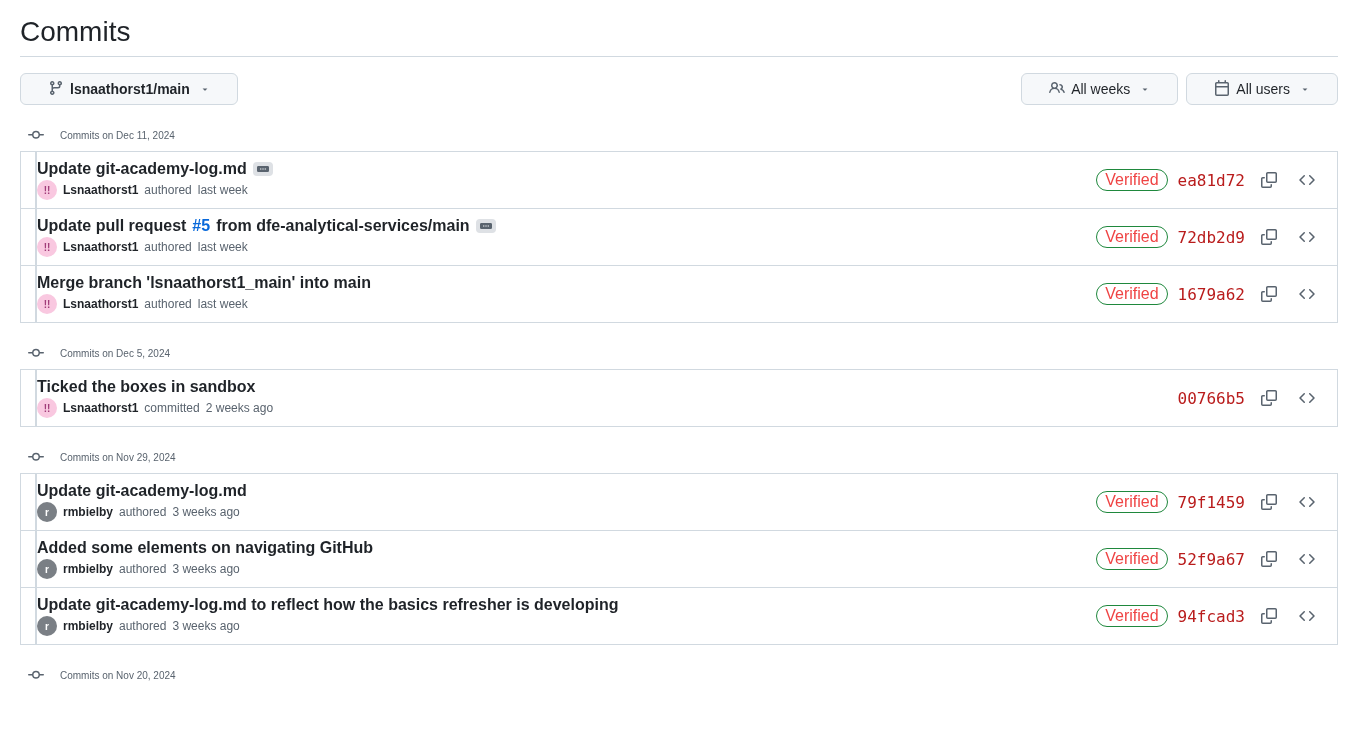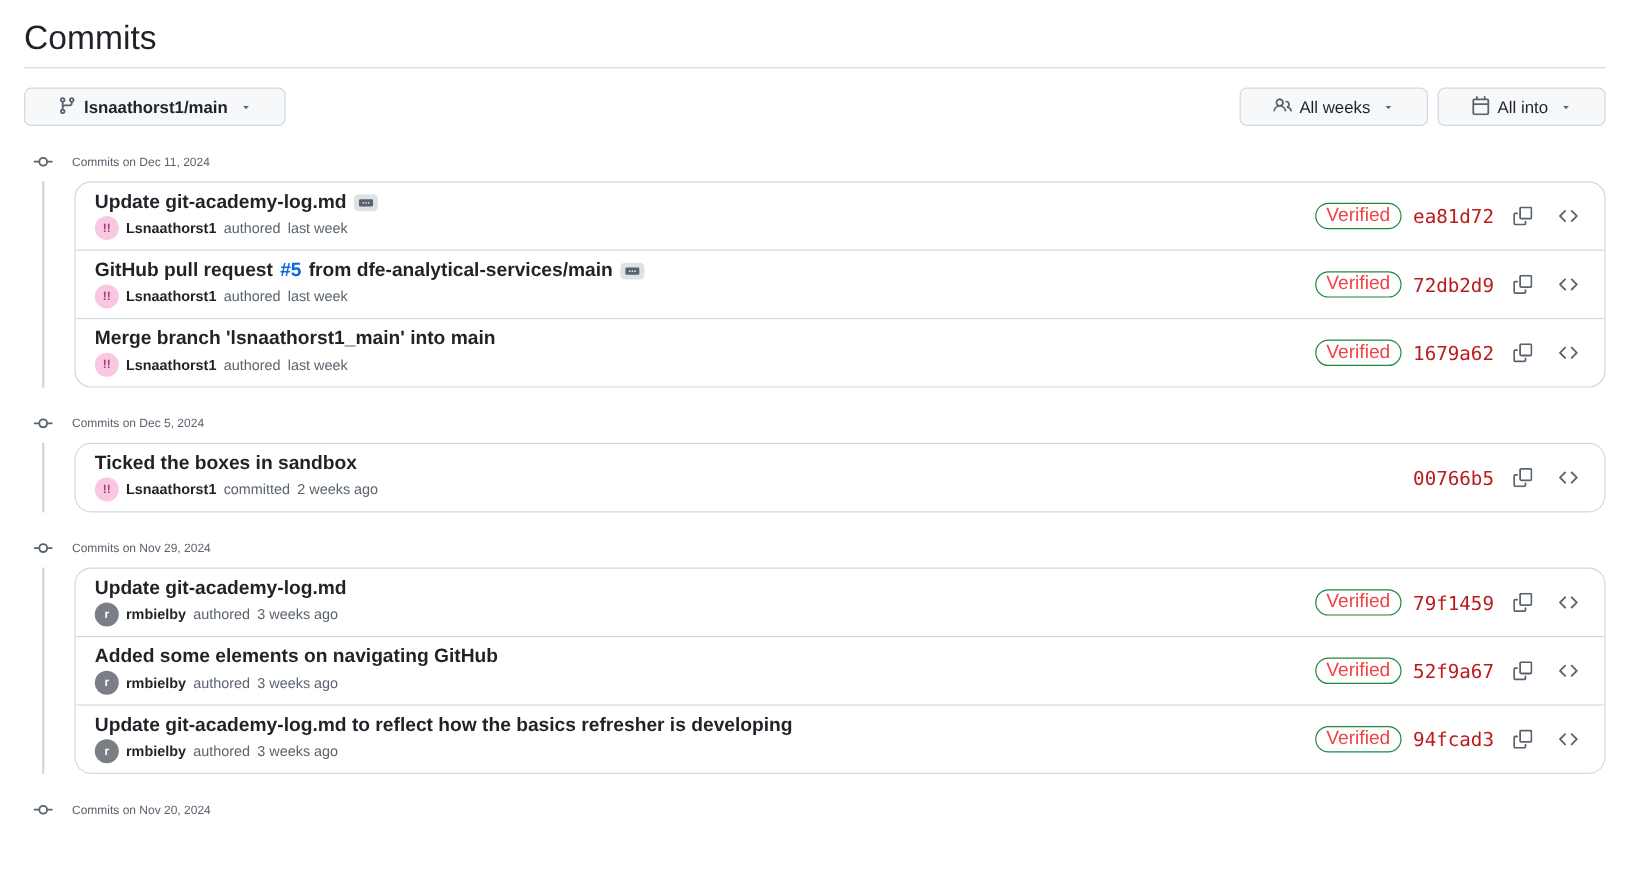--- a/index.html
+++ b/index.html
@@ -50,22 +50,21 @@
     .commit-indicator {
       width: 16px; height: 16px;
       display: flex; justify-content:center; align-items:center;
       flex-shrink: 0;
       margin-left: 8px;
     }
     .commit-indicator svg { fill: #59636e; }
     .group-date { color: #59636e; font-size: 10px; }
     .commit-list {
       border: 1px solid #d1d9e0;
-      border-radius: 14px;
-      margin-left: 42px;
+      border-radius: 0;
       margin-bottom: 16px;
       overflow: hidden;
     }
     .commit-row {
       display: flex;
       justify-content: space-between;
       align-items: center;
       padding: 8px 16px;
       border-top: 1px solid #d1d9e0;
     }
@@ -183,21 +182,21 @@
             <path d="M4.427 7.427l3.396 3.396a.25.25 0 00.354 0l3.396-3.396A.25.25 0 0011.396 7H4.604a.25.25 0 00-.177.427z"></path>
           </svg>
       </span>
     </button>
     <button class="btn">
       <span>
         <svg width="16" height="16" viewBox="0 0 16 16">
             <path d="M4.75 0a.75.75 0 0 1 .75.75V2h5V.75a.75.75 0 0 1 1.5 0V2h1.25c.966 0 1.75.784 1.75 1.75v10.5A1.75 1.75 0 0 1 13.25 16H2.75A1.75 1.75 0 0 1 1 14.25V3.75C1 2.784 1.784 2 2.75 2H4V.75A.75.75 0 0 1 4.75 0ZM2.5 7.5v6.75c0 .138.112.25.25.25h10.5a.25.25 0 0 0 .25-.25V7.5Zm10.75-4H2.75a.25.25 0 0 0-.25.25V6h11V3.75a.25.25 0 0 0-.25-.25Z"></path>
           </svg>
       </span>
-      <span>All into</span>
+      <span>All users</span>
       <span class="dropdown-caret">
         <svg width="10" height="10" viewBox="0 0 16 16">
             <path d="M4.427 7.427l3.396 3.396a.25.25 0 00.354 0l3.396-3.396A.25.25 0 0011.396 7H4.604a.25.25 0 00-.177.427z"></path>
           </svg>
       </span>
     </button>
   </div>
 </div>
 
 <div class="timeline" id="timeline">
@@ -242,21 +241,21 @@
               <span class="icon-btn">
                 <svg width="16" height="16" viewBox="0 0 16 16">
                   <path d="m11.28 3.22 4.25 4.25a.75.75 0 0 1 0 1.06l-4.25 4.25a.749.749 0 0 1-1.275-.326.749.749 0 0 1 .215-.734L13.94 8l-3.72-3.72a.749.749 0 0 1 .326-1.275.749.749 0 0 1 .734.215Zm-6.56 0a.751.751 0 0 1 1.042.018.751.751 0 0 1 .018 1.042L2.06 8l3.72 3.72a.749.749 0 0 1-.326 1.275.749.749 0 0 1-.734-.215L.47 8.53a.75.75 0 0 1 0-1.06Z"></path>
                 </svg>
               </span>
             </div>
           </div>
           <div class="commit-row">
             <div class="commit-left">
               <div class="commit-title">
-                <span>GitHub pull request </span>
+                <span>Update pull request </span>
                 <a class="pr-link">#5</a>
                 <span> from dfe-analytical-services/main</span>
                 <span class="expand-badge">
                   <svg width="12" height="12" viewBox="0 0 16 16">
                     <path d="M0 5.75C0 4.784.784 4 1.75 4h12.5c.966 0 1.75.784 1.75 1.75v4.5A1.75 1.75 0 0 1 14.25 12H1.75A1.75 1.75 0 0 1 0 10.25ZM12 8a1 1 0 1 0-2 0 1 1 0 0 0 2 0ZM9 8a1 1 0 1 0-2 0 1 1 0 0 0 2 0ZM5 9a1 1 0 1 0 0-2 1 1 0 0 0 0 2Z"></path>
                   </svg>
                 </span>
               </div>
               <div class="commit-meta">
         <span class="avatar avatar-pink">!!</span>

